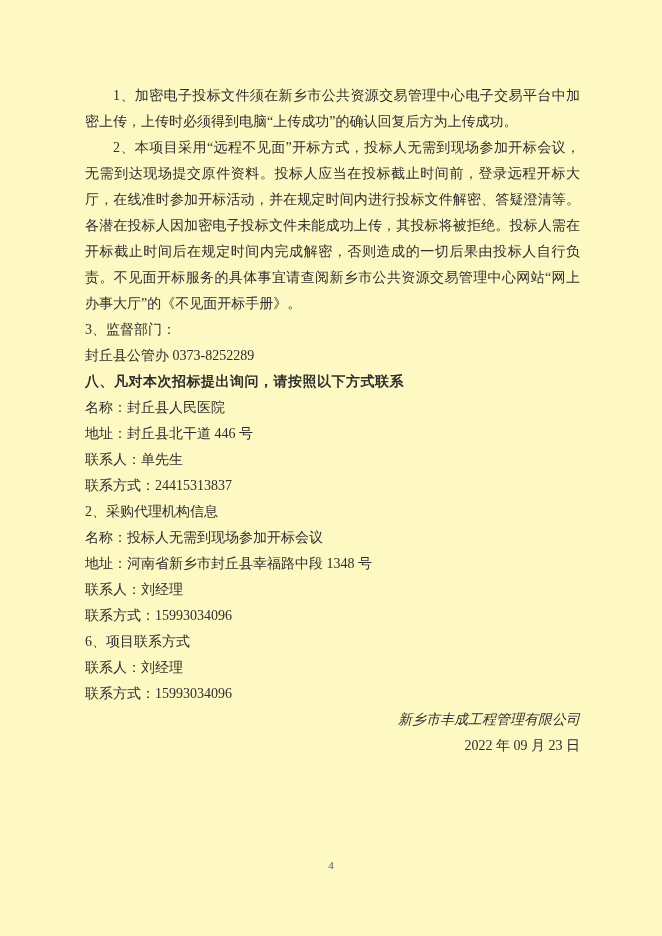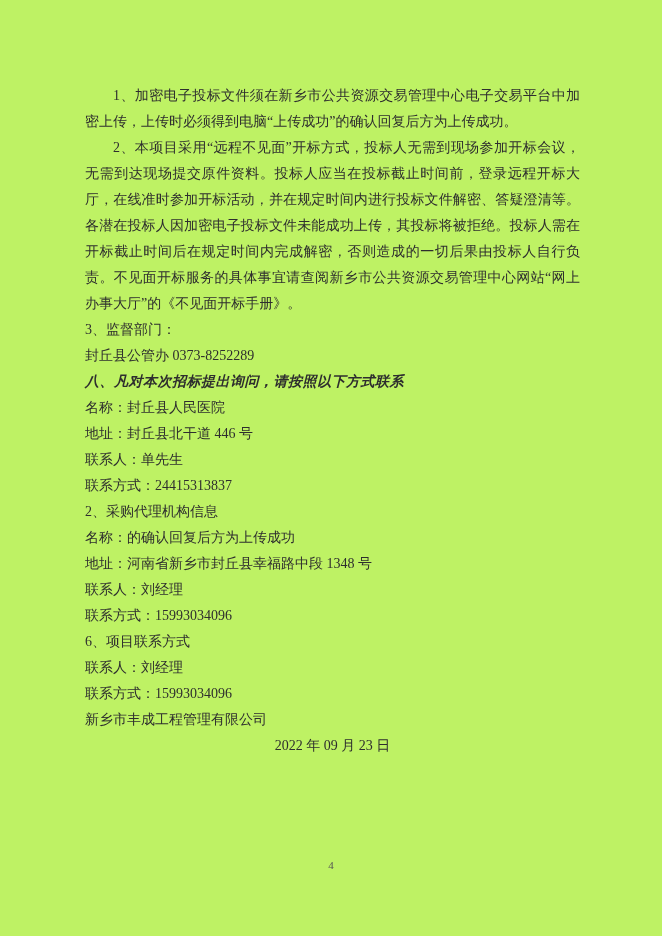--- a/index.html
+++ b/index.html
@@ -4,21 +4,21 @@
 <style>
   html, body {
     margin: 0;
     padding: 0;
     background: #ffffff;
   }
   .page {
     position: relative;
     width: 662px;
     height: 936px;
-    background: #bef264;
+    background: #fef9c3;
     font-family: "Liberation Serif", "DejaVu Serif", serif;
     color: #2e2e2e;
     overflow: hidden;
   }
   .content {
     position: absolute;
     left: 85px;
     top: 83px;
     width: 495px;
     font-size: 14px;
@@ -34,28 +34,28 @@
   }
   .item {
     padding-left: 26px;
   }
   .detail {
     padding-left: 40px;
   }
   .section-heading {
     font-weight: 700;
     letter-spacing: 0.5px;
+  }
+  .sign-company {
+    text-align: right;
+    padding-right: 2px;
     font-style: italic;
   }
-  .sign-company {
-    text-align: left;
-    padding-right: 2px;
-  }
   .sign-date {
-    text-align: center;
+    text-align: right;
     padding-right: 22px;
   }
   .footer {
     position: absolute;
     left: 0;
     top: 857px;
     width: 662px;
     text-align: center;
     font-size: 11px;
     line-height: 16px;
@@ -76,21 +76,21 @@
     <p class="item">封丘县公管办 0373-8252289</p>
 
     <p class="item section-heading">八、凡对本次招标提出询问，请按照以下方式联系</p>
 
     <p class="detail">名称：封丘县人民医院</p>
     <p class="detail">地址：封丘县北干道 446 号</p>
     <p class="detail">联系人：单先生</p>
     <p class="detail">联系方式：24415313837</p>
 
     <p class="item">2、采购代理机构信息</p>
-    <p class="detail">名称：的确认回复后方为上传成功</p>
+    <p class="detail">名称：投标人无需到现场参加开标会议</p>
     <p class="detail">地址：河南省新乡市封丘县幸福路中段 1348 号</p>
     <p class="detail">联系人：刘经理</p>
     <p class="detail">联系方式：15993034096</p>
 
     <p class="item">6、项目联系方式</p>
     <p class="detail">联系人：刘经理</p>
     <p class="detail">联系方式：15993034096</p>
 
     <p class="sign-company">新乡市丰成工程管理有限公司</p>
     <p class="sign-date">2022 年 09 月 23 日</p>

